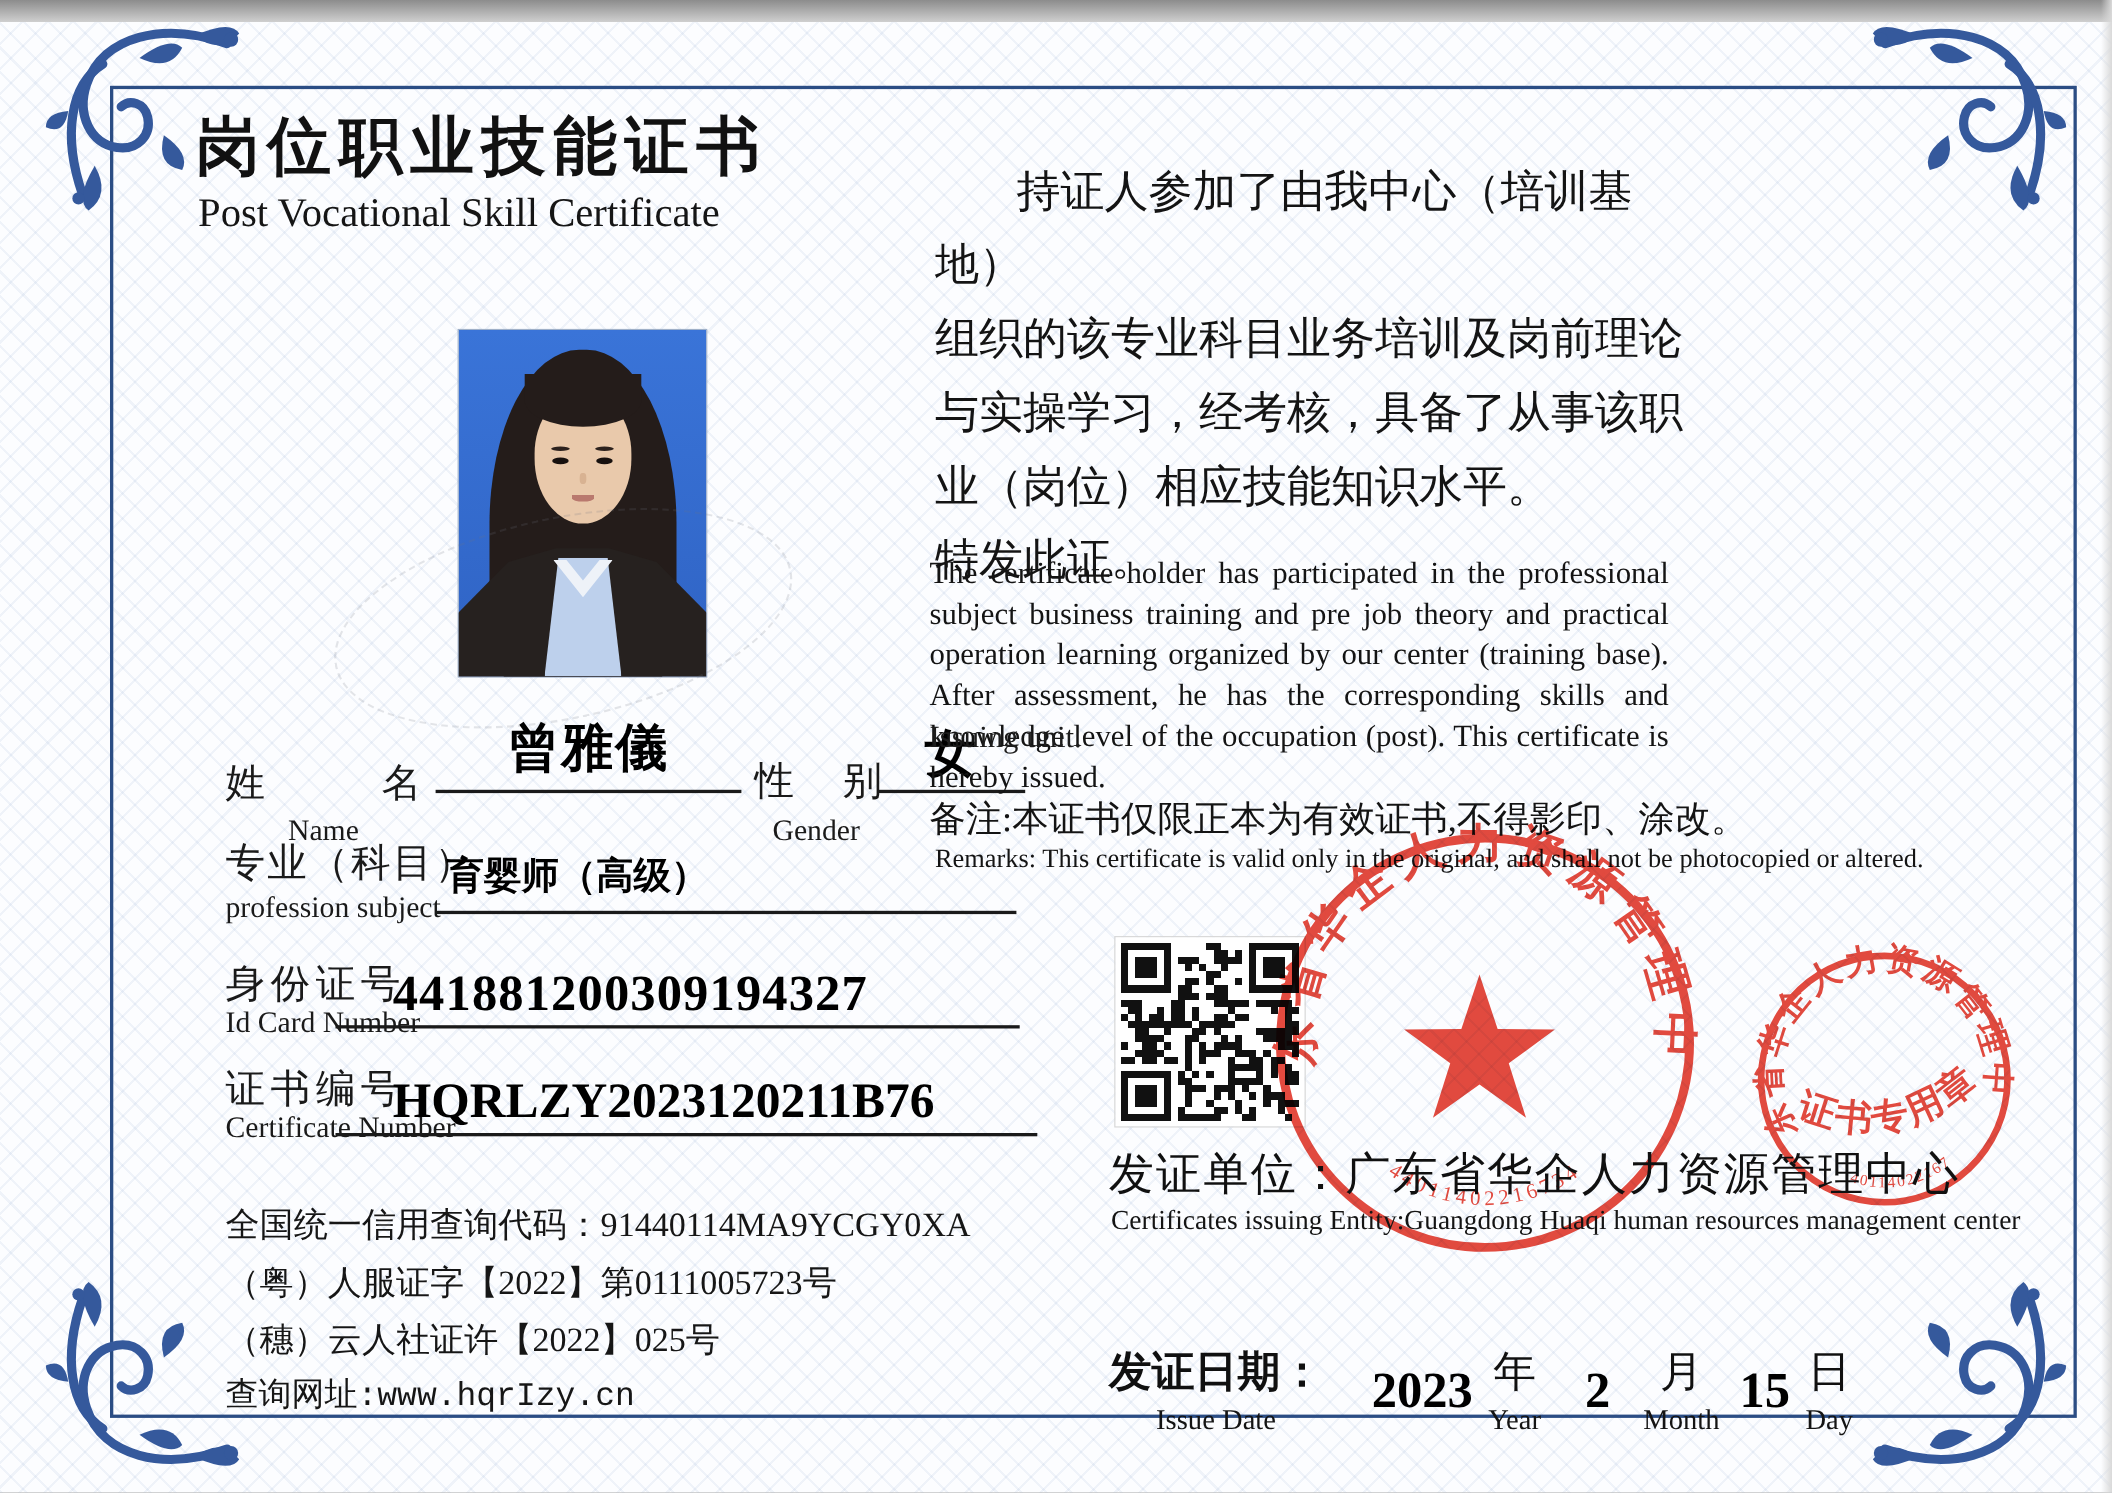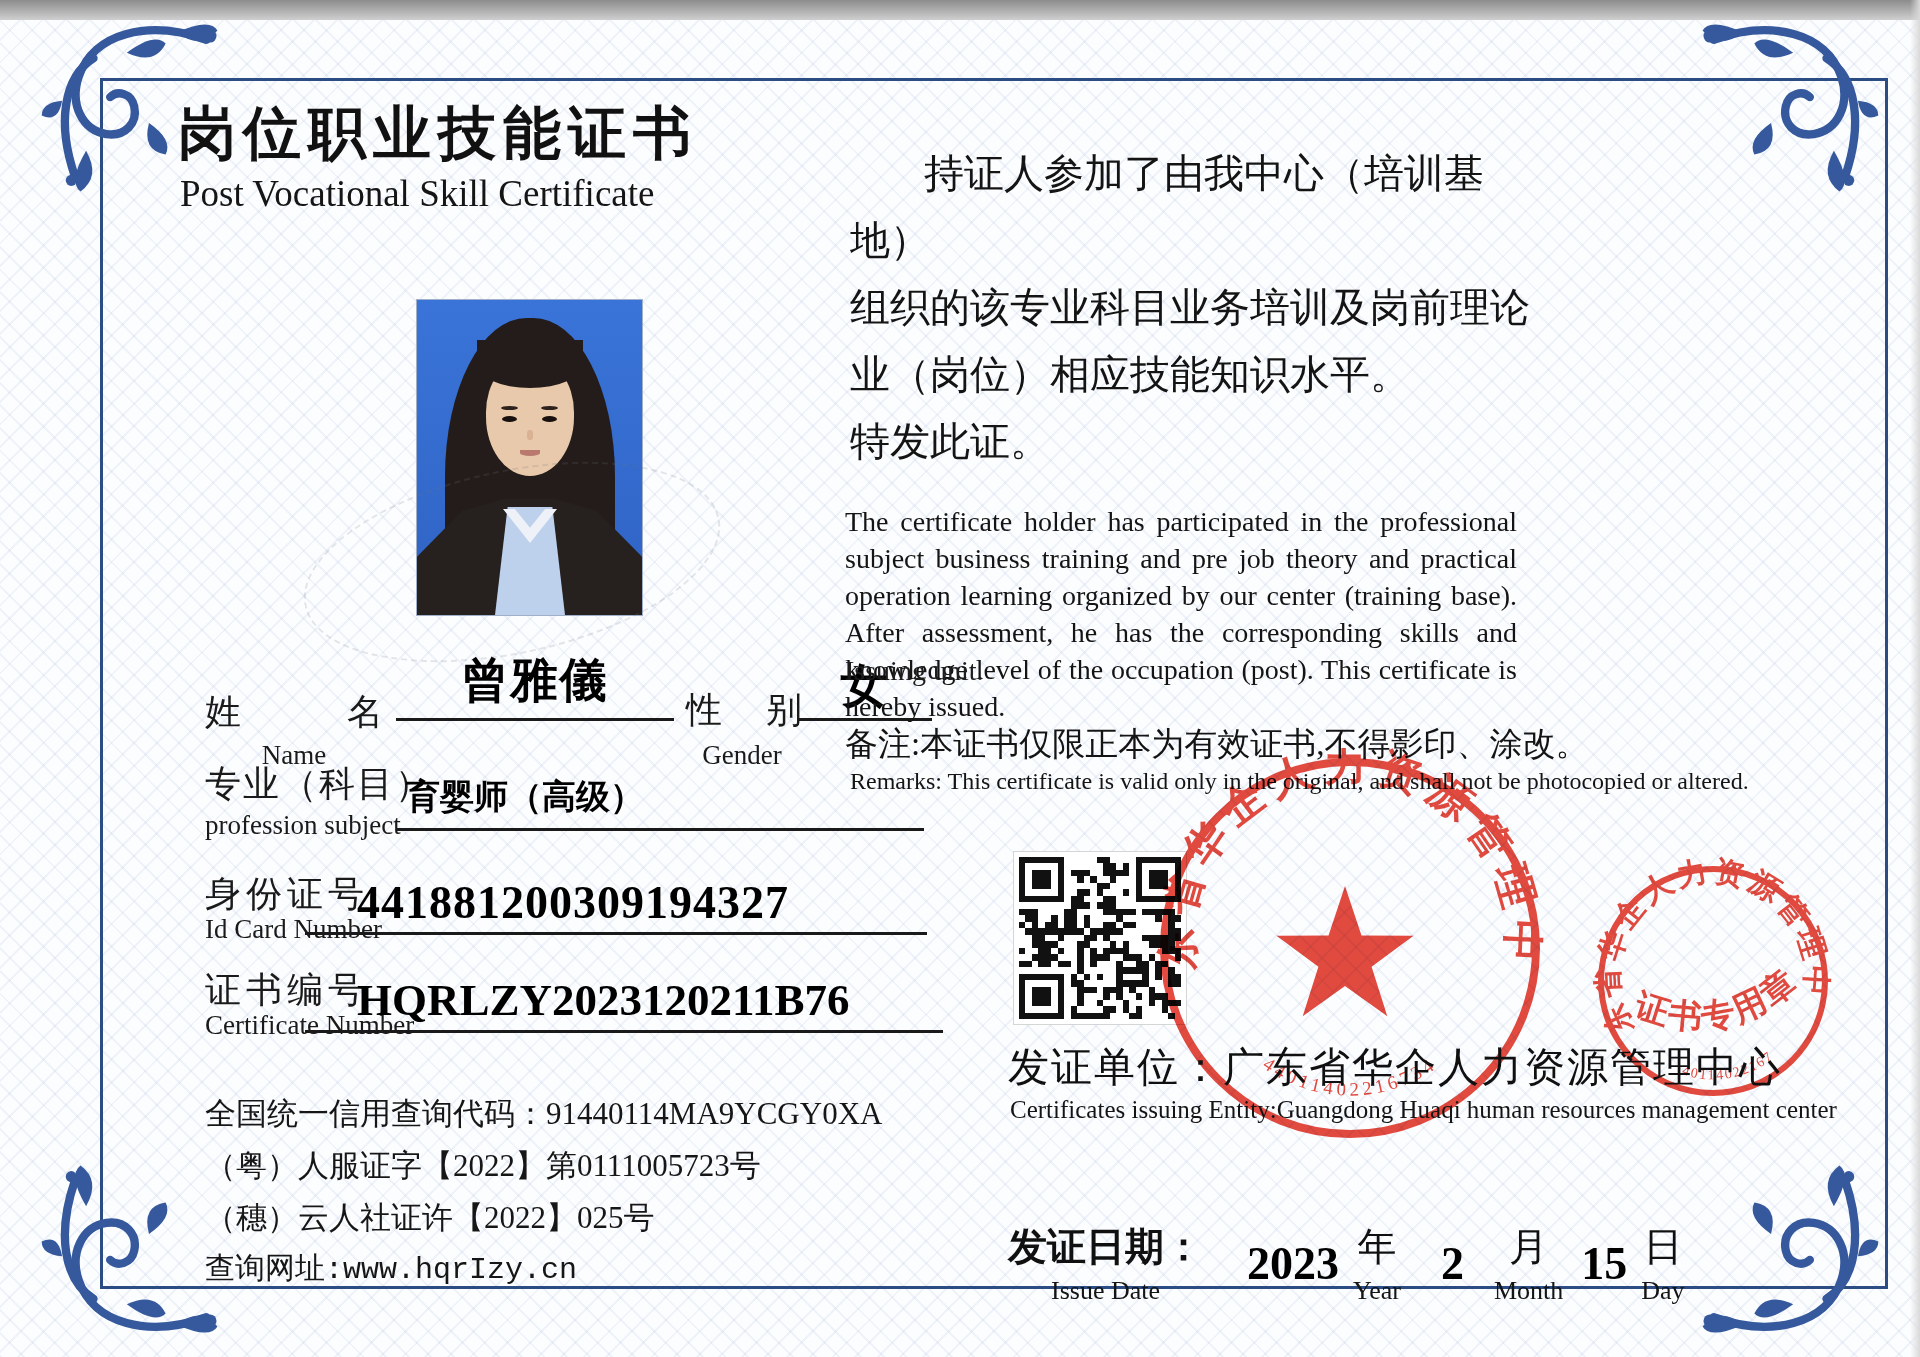--- a/index.html
+++ b/index.html
@@ -202,20 +202,21 @@
   <div class="footer-left">
     <div>全国统一信用查询代码：91440114MA9YCGY0XA</div>
     <div>（粤）人服证字【2022】第0111005723号</div>
     <div>（穗）云人社证许【2022】025号</div>
     <div class="url">查询网址:www.hqrIzy.cn</div>
   </div>
 
   <div class="para-cn">
     <div>持证人参加了由我中心（培训基地）</div>
     <div>组织的该专业科目业务培训及岗前理论</div>
+    <div>与实操学习，经考核，具备了从事该职</div>
     <div>业（岗位）相应技能知识水平。</div>
     <div>特发此证。</div>
   </div>
   <div class="para-en">The certificate holder has participated in the professional subject business training and pre job theory and practical operation learning organized by our center (training base). After assessment, he has the corresponding skills and knowledge level of the occupation (post). This certificate is hereby issued.</div>
   <div class="issuing-unit">Issuing unit.</div>
   <div class="remark-cn">备注:本证书仅限正本为有效证书,不得影印、涂改。</div>
   <div class="remark-en">Remarks: This certificate is valid only in the original, and shall not be photocopied or altered.</div>
 
   <div class="qr-box">
     <svg id="qr-svg" viewBox="0 0 25 25" shape-rendering="crispEdges">

